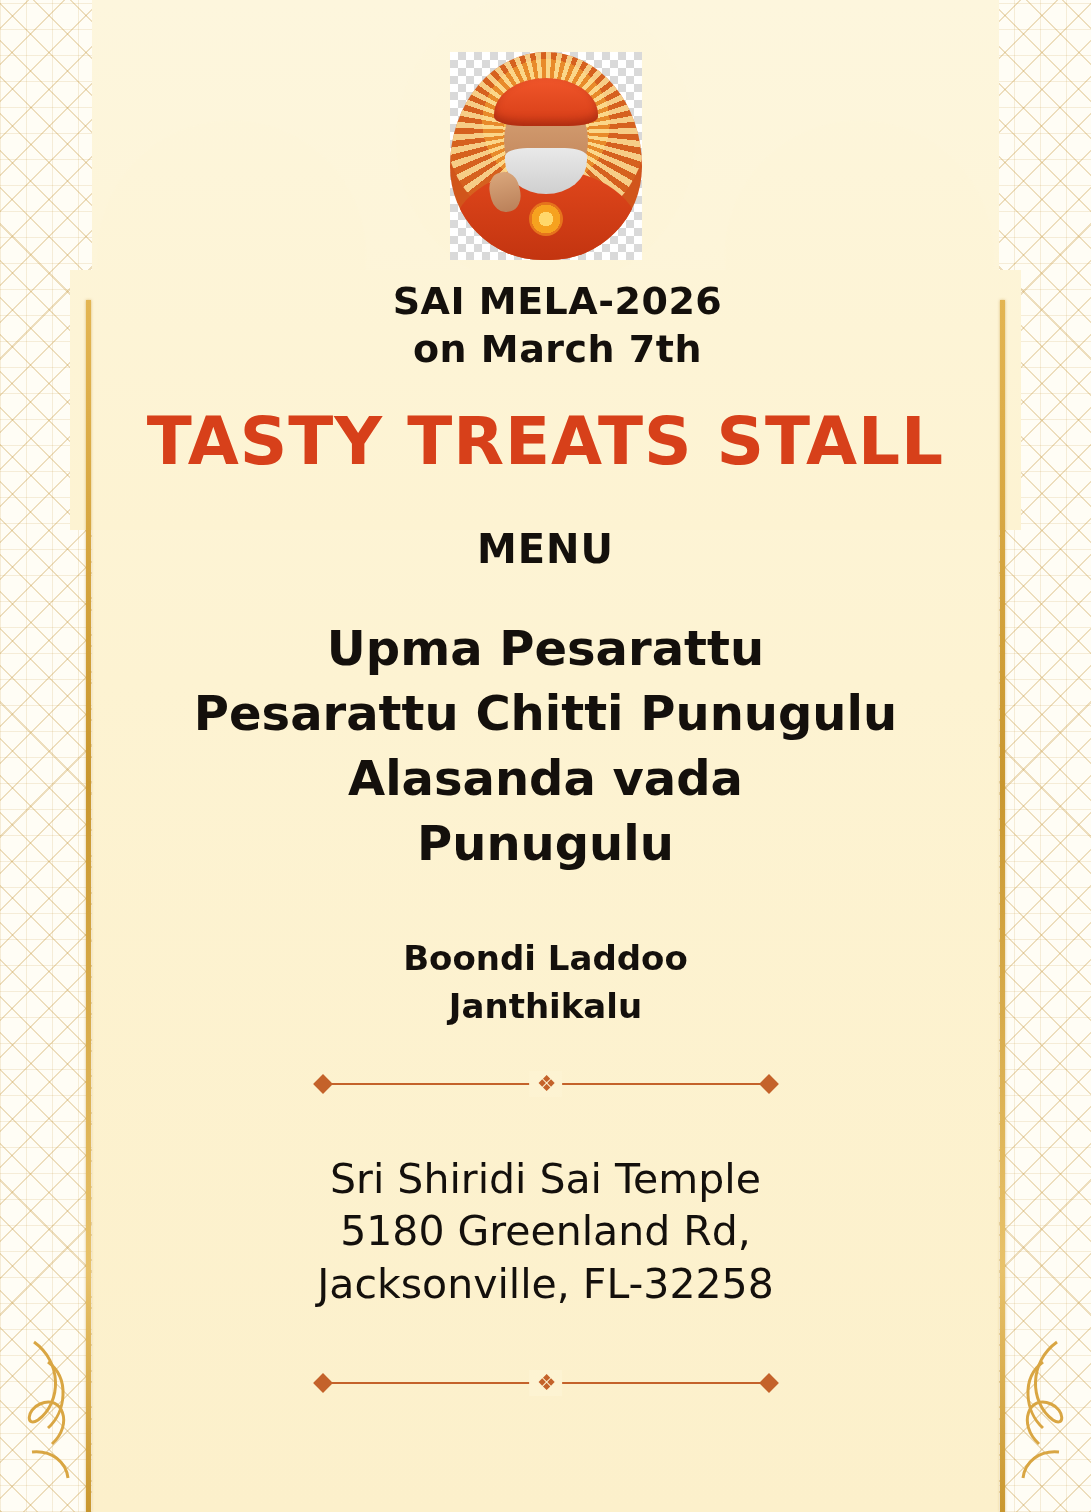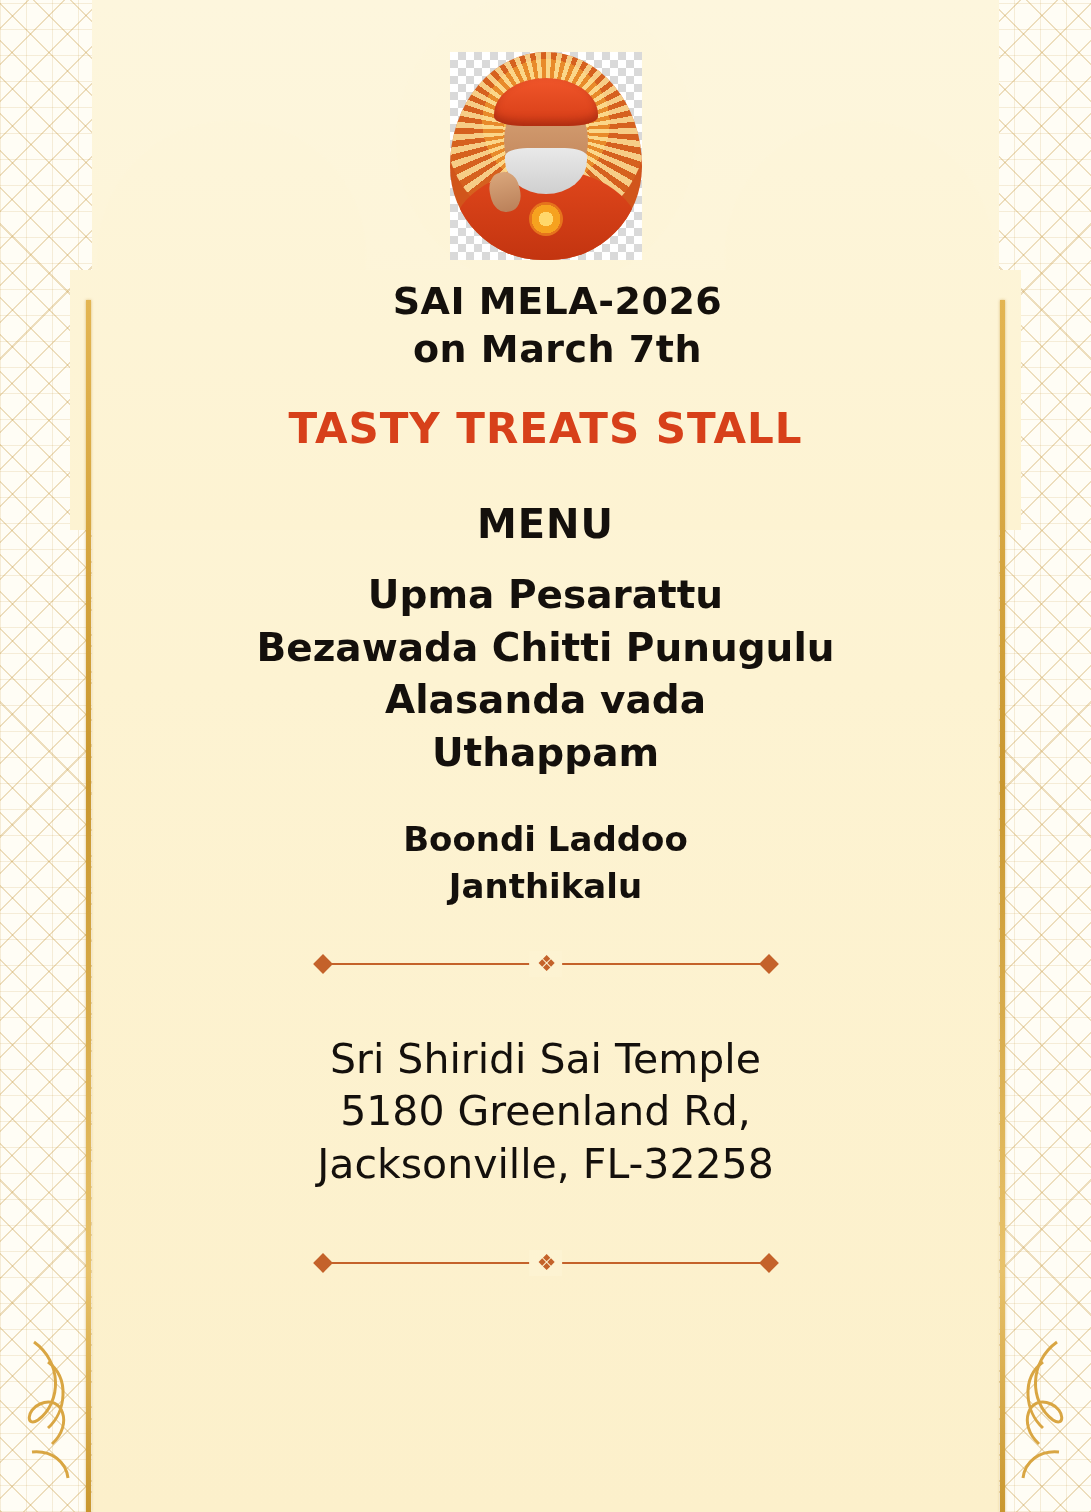--- a/index.html
+++ b/index.html
@@ -189,48 +189,48 @@
     line-height: 1.25;
     color: #14100c;
     padding-left: 24px;
   }
   .event-title .line2 { display: block; }
 
   .stall-title {
     margin-top: 34px;
     font-family: "DejaVu Sans", sans-serif;
     font-weight: bold;
-    font-size: 42px;
+    font-size: 66px;
     letter-spacing: 1px;
     color: #d7401a;
     line-height: 1.05;
   }
   .menu-heading {
     margin-top: 50px;
     font-weight: bold;
     font-size: 40px;
     letter-spacing: 1px;
     color: #14100c;
   }
   .menu-list {
-    margin-top: 22px;
-    font-weight: bold;
-    font-size: 39px;
+    margin-top: 44px;
+    font-weight: bold;
+    font-size: 48px;
     line-height: 1.35;
     color: #14100c;
   }
   .section-heading {
     margin-top: 86px;
     font-weight: bold;
     font-size: 37px;
     letter-spacing: 1px;
     color: #14100c;
   }
   .packed-list {
-    margin-top: 36px;
+    margin-top: 60px;
     font-weight: bold;
     font-size: 34px;
     line-height: 1.4;
     color: #14100c;
   }
   .address {
     margin-top: 56px;
     font-weight: normal;
     font-size: 41px;
     line-height: 1.28;
@@ -314,23 +314,23 @@
       <span>SAI MELA-2026</span>
       <span class="line2">on March 7th</span>
     </div>
 
     <div class="stall-title">TASTY TREATS STALL</div>
 
     <div class="menu-heading">MENU</div>
 
     <div class="menu-list">
       <div>Upma Pesarattu</div>
-      <div>Bezawada Chitti Punugulu</div>
+      <div>Pesarattu Chitti Punugulu</div>
       <div>Alasanda vada</div>
-      <div>Uthappam</div>
+      <div>Punugulu</div>
     </div>
 
 
     <div class="packed-list">
       <div>Boondi Laddoo</div>
       <div>Janthikalu</div>
     </div>
 
     <div class="divider">
       <div class="bar"></div>

